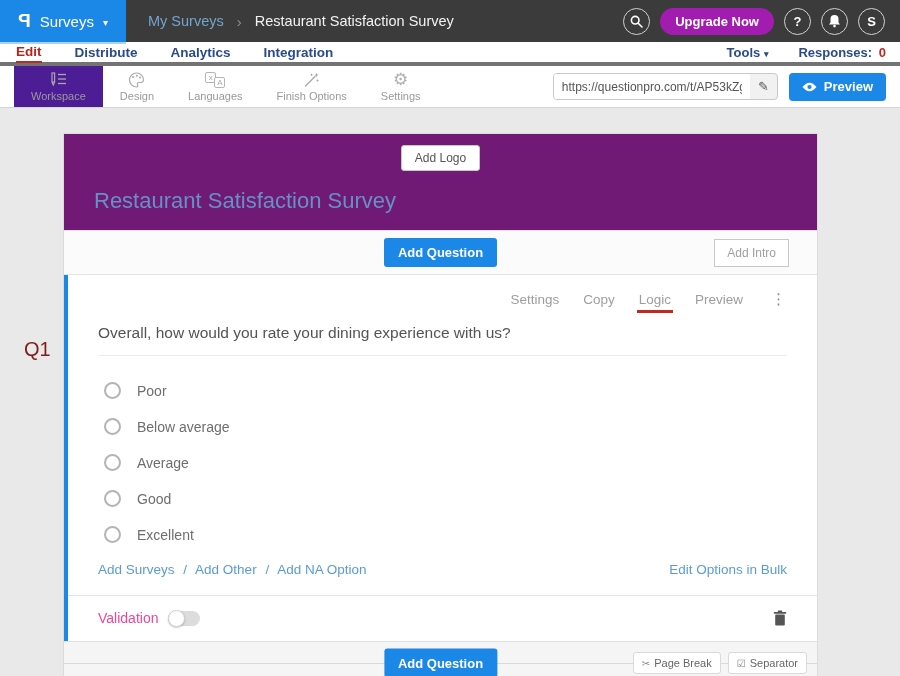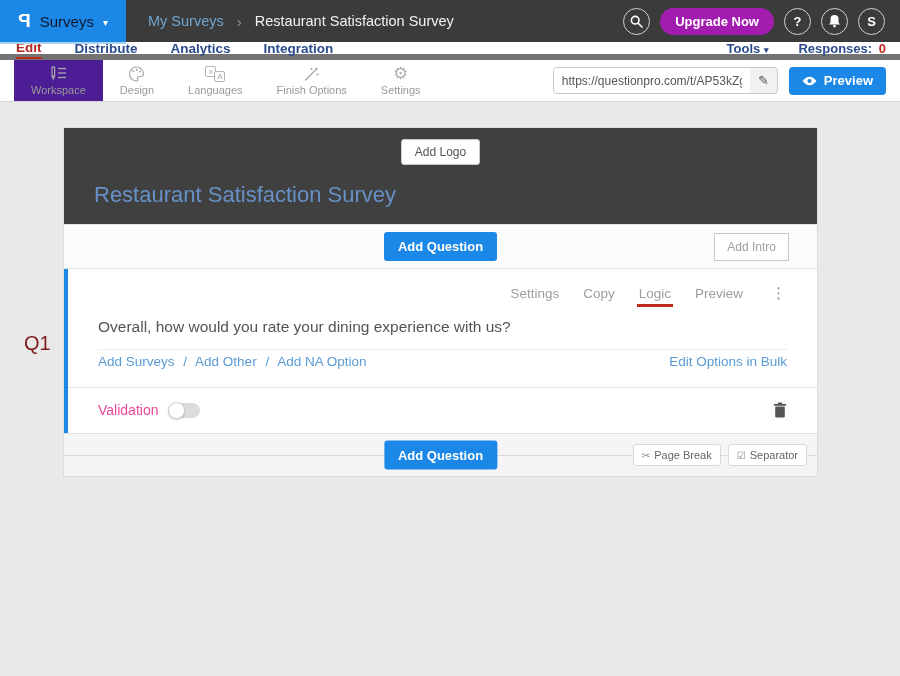--- a/index.html
+++ b/index.html
@@ -4,36 +4,36 @@
 <style>
   * { margin:0; padding:0; box-sizing:border-box; }
   html,body { width:900px; height:676px; overflow:hidden; background:#e9e9e9;
     font-family:"Liberation Sans", sans-serif; }
 
   
   .top-header { height:42px; background:#3b3b3b; display:flex; align-items:center; }
   .logo-block { width:126px; height:42px; background:#1b87e6; display:flex; align-items:center;
     justify-content:center; gap:9px; cursor:pointer; }
   .logo-p { color:#fff; font-weight:bold; font-size:19px; transform:scaleX(-1); display:inline-block; }
-  .logo-product { color:#0f172a; font-size:15px; }
+  .logo-product { color:#ffffff; font-size:15px; }
   .logo-caret { color:#fff; font-size:10px; margin-top:2px; }
   .breadcrumb { display:flex; align-items:center; margin-left:22px; font-size:14.5px; }
   .bc-parent { color:#72a4cc; cursor:pointer; }
   .bc-sep { color:#8f8f8f; margin:0 13px; font-size:15px; }
   .bc-current { color:#f2f2f2; }
   .header-right { margin-left:auto; display:flex; align-items:center; gap:10px; padding-right:15px; }
   .circle-btn { width:27px; height:27px; border:1px solid #d2d2d2; border-radius:50%;
     display:flex; align-items:center; justify-content:center; color:#fff; font-size:13px;
     font-weight:bold; cursor:pointer; background:transparent; }
   .upgrade-btn { background:#a21caf; color:#fff; font-weight:bold; font-size:13px;
     border:none; border-radius:14px; padding:6px 15px; cursor:pointer; }
 
   
-  .nav-row { position:relative; height:18px; background:#fff; display:flex; align-items:center;
-    padding-left:16px; border-bottom:6px solid #737373; }
+  .nav-row { position:relative; height:24px; background:#fff; display:flex; align-items:center;
+    padding-left:16px; border-bottom:4px solid #737373; }
   .nav-row::before { content:""; position:absolute; top:0; left:0; width:126px; height:2px;
     background:#a8d4f2; }
   .nav-tab { font-size:13.5px; font-weight:bold; color:#2b4a8b; margin-right:33px;
     cursor:pointer; padding:2px 0; }
   .nav-tab.active { color:#b3261e; border-bottom:2px solid #c0291f; }
   .nav-right { margin-left:auto; display:flex; align-items:center; gap:30px; padding-right:14px; }
   .tools-link { font-size:13px; font-weight:bold; color:#2b4a8b; cursor:pointer; }
   .tools-caret { font-size:9px; }
   .responses { font-size:13px; font-weight:bold; color:#2b4a8b; }
   .responses .count { color:#c0291f; margin-left:3px; }
@@ -62,21 +62,21 @@
     color:#555; font-size:13px; cursor:pointer; }
   .preview-btn { background:#1b87e6; color:#fff; border:none; border-radius:4px; height:28px;
     padding:0 13px; display:flex; align-items:center; gap:7px; font-size:13px; font-weight:bold;
     cursor:pointer; }
 
   
   .content { position:relative; height:565px; background:#e9e9e9; }
   .q-number { position:absolute; left:24px; top:205px; font-size:20px; color:#7f1d1d; }
   .card { margin:25px 0 0 63px; width:755px; background:#fff; border:1px solid #dcdcdc; }
 
-  .card-header { background:#404040; padding-top:11px; }
+  .card-header { background:#701a75; padding-top:11px; }
   .add-logo-btn { display:block; margin:0 auto; background:#fff; border:1px solid #c8c8c8;
     border-radius:3px; padding:5px 13px; font-size:12px; color:#555; cursor:pointer; }
   .survey-title { padding:17px 30px 16px; font-size:22px; color:#6690c6; cursor:text; }
 
   .add-row { position:relative; background:#fbfbfb; border-top:1px solid #e3e3e3;
     border-bottom:1px solid #e3e3e3; height:45px; display:flex; align-items:center;
     justify-content:center; }
   .btn-primary { background:#1b87e6; color:#fff; border:none; border-radius:3px;
     padding:7px 14px; font-size:13px; font-weight:bold; cursor:pointer; }
   .add-intro-btn { position:absolute; right:28px; top:50%; transform:translateY(-50%);
@@ -263,20 +263,42 @@
       <div class="q-menu">
         <span class="q-menu-item">Settings</span>
         <span class="q-menu-item">Copy</span>
         <span class="q-menu-item logic-mark">Logic</span>
         <span class="q-menu-item">Preview</span>
         <span class="q-dots">⋮</span>
       </div>
 
       <div class="q-text">Overall, how would you rate your dining experience with us?</div>
 
+      <div class="options">
+        <div class="option">
+          <span class="radio"></span>
+          <span class="option-label">Poor</span>
+        </div>
+        <div class="option">
+          <span class="radio"></span>
+          <span class="option-label">Below average</span>
+        </div>
+        <div class="option">
+          <span class="radio"></span>
+          <span class="option-label">Average</span>
+        </div>
+        <div class="option">
+          <span class="radio"></span>
+          <span class="option-label">Good</span>
+        </div>
+        <div class="option">
+          <span class="radio"></span>
+          <span class="option-label">Excellent</span>
+        </div>
+      </div>
 
       <div class="links-row">
         <span>
           <span class="link-blue">Add Surveys</span>
           <span class="link-sep">/</span>
           <span class="link-blue">Add Other</span>
           <span class="link-sep">/</span>
           <span class="link-blue">Add NA Option</span>
         </span>
         <span class="link-blue">Edit Options in Bulk</span>

